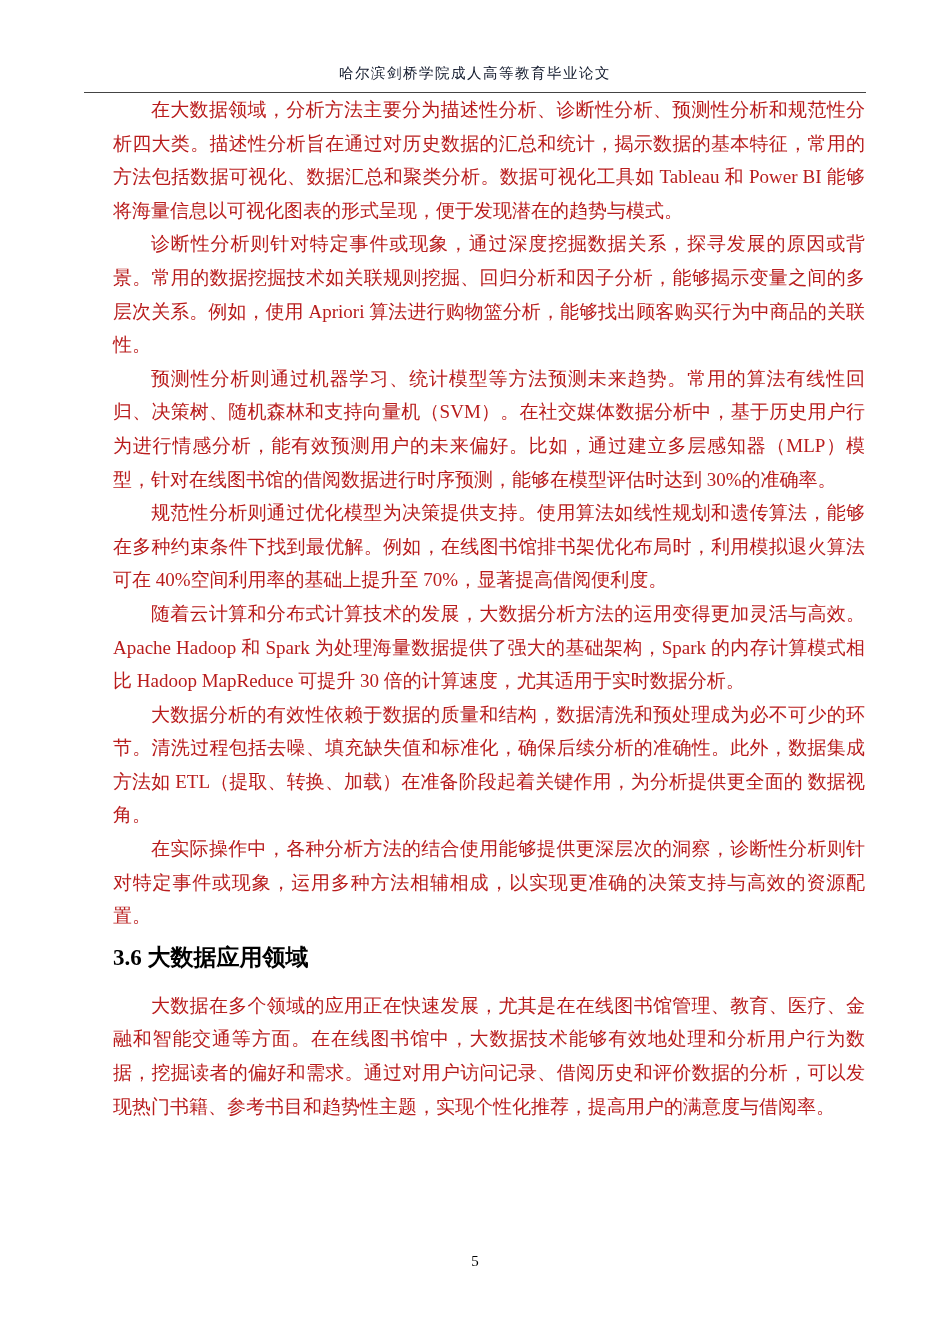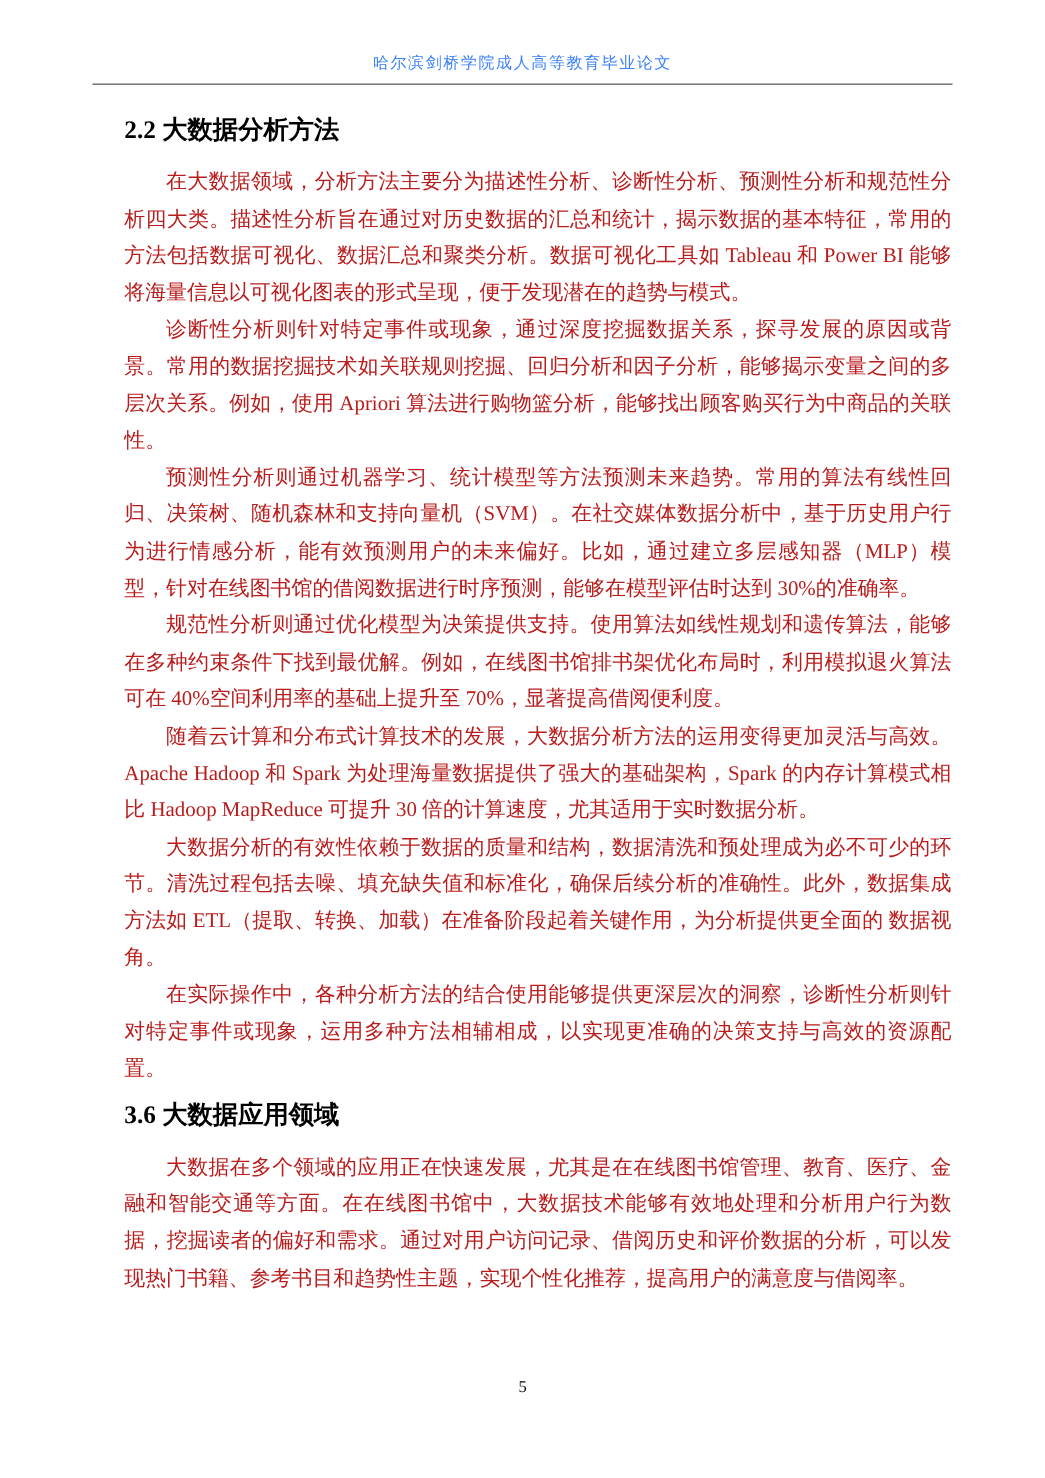--- a/index.html
+++ b/index.html
@@ -10,26 +10,26 @@
   body {
     width: 950px;
     height: 1344px;
     position: relative;
     overflow: hidden;
     font-family: "Liberation Serif", "DejaVu Serif", serif;
     color: #000000;
   }
   .page-header {
     margin: 0 84px;
-    padding-top: 48px;
+    padding-top: 64px;
     padding-bottom: 9px;
     text-align: center;
     font-size: 14.5px;
     letter-spacing: 1.5px;
-    color: #3b82f6;
+    color: #0f172a;
     border-bottom: 1px solid #444444;
   }
   .content {
     margin: 0 85px 0 113px;
   }
   .section-heading {
     font-size: 23px;
     font-weight: bold;
     color: #000000;
     margin: 26px 0 16px 0;
@@ -59,21 +59,20 @@
 </style>
 </head>
 <body>
 
 <header class="page-header">
   <span>哈尔滨剑桥学院成人高等教育毕业论文</span>
 </header>
 
 <main class="content">
 
-  <h2 class="section-heading">2.2 大数据分析方法</h2>
 
   <p class="para">在大数据领域，分析方法主要分为描述性分析、诊断性分析、预测性分析和规范性分析四大类。描述性分析旨在通过对历史数据的汇总和统计，揭示数据的基本特征，常用的方法包括数据可视化、数据汇总和聚类分析。数据可视化工具如 Tableau 和 Power BI 能够 将海量信息以可视化图表的形式呈现，便于发现潜在的趋势与模式。</p>
   <p class="para">诊断性分析则针对特定事件或现象，通过深度挖掘数据关系，探寻发展的原因或背景。常用的数据挖掘技术如关联规则挖掘、回归分析和因子分析，能够揭示变量之间的多层次关系。例如，使用 Apriori 算法进行购物篮分析，能够找出顾客购买行为中商品的关联性。</p>
   <p class="para">预测性分析则通过机器学习、统计模型等方法预测未来趋势。常用的算法有线性回归、决策树、随机森林和支持向量机（SVM）。在社交媒体数据分析中，基于历史用户行为进行情感分析，能有效预测用户的未来偏好。比如，通过建立多层感知器（MLP）模型，针对在线图书馆的借阅数据进行时序预测，能够在模型评估时达到 30%的准确率。</p>
   <p class="para">规范性分析则通过优化模型为决策提供支持。使用算法如线性规划和遗传算法，能够在多种约束条件下找到最优解。例如，在线图书馆排书架优化布局时，利用模拟退火算法可在 40%空间利用率的基础上提升至 70%，显著提高借阅便利度。</p>
   <p class="para">随着云计算和分布式计算技术的发展，大数据分析方法的运用变得更加灵活与高效。Apache Hadoop 和 Spark 为处理海量数据提供了强大的基础架构，Spark 的内存计算模式相 比 Hadoop MapReduce 可提升 30 倍的计算速度，尤其适用于实时数据分析。</p>
   <p class="para">大数据分析的有效性依赖于数据的质量和结构，数据清洗和预处理成为必不可少的环节。清洗过程包括去噪、填充缺失值和标准化，确保后续分析的准确性。此外，数据集成方法如 ETL（提取、转换、加载）在准备阶段起着关键作用，为分析提供更全面的 数据视 角。</p>
   <p class="para">在实际操作中，各种分析方法的结合使用能够提供更深层次的洞察，诊断性分析则针对特定事件或现象，运用多种方法相辅相成，以实现更准确的决策支持与高效的资源配置。</p>
 
   <h2 class="section-heading second">3.6 大数据应用领域</h2>

